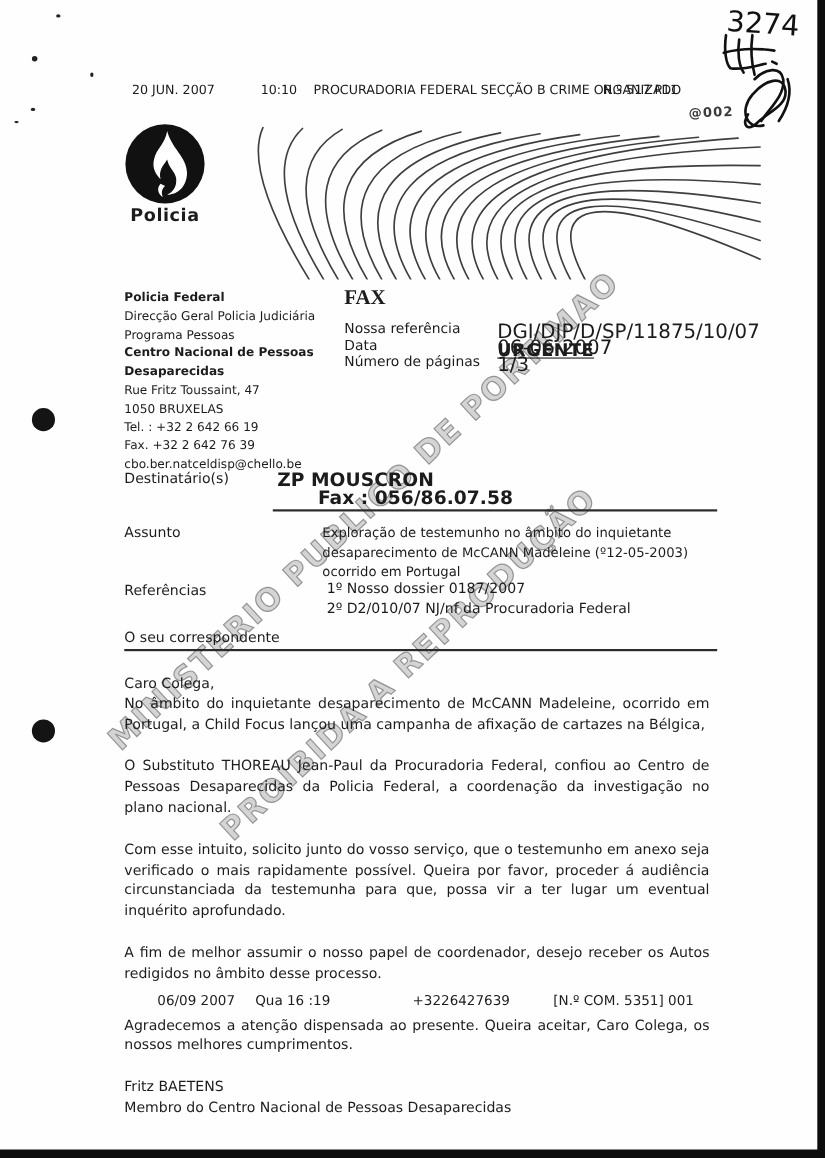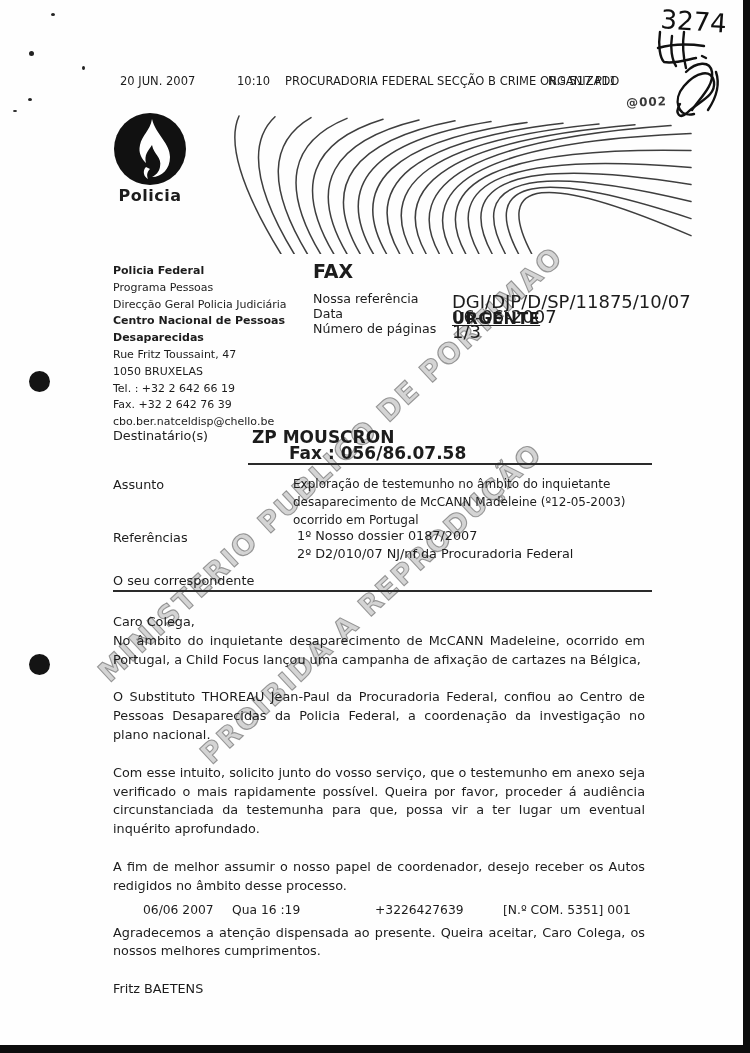--- a/index.html
+++ b/index.html
@@ -18,21 +18,21 @@
   .hole{width:21px;height:21px;border-radius:50%;background:#141414;}
   
   .hdr{top:74px;font-size:11.5px;white-space:nowrap;}
   
   #logo-circle{left:112px;top:111px;}
   .logo-label{left:112px;top:186px;width:76px;text-align:center;font-weight:bold;font-size:16px;letter-spacing:.5px;}
   
   .sender{left:113px;top:263px;font-size:11px;line-height:16.8px;white-space:nowrap;}
   .sender .b{font-weight:bold;}
   
-  .fax-title{left:313px;top:260px;font-size:19px;font-weight:bold;}
+  .fax-title{left:313px;top:260px;font-size:19px;font-weight:bold;font-family:Liberation Serif, serif;}
   .urgente{left:452px;top:279px;font-size:16px;font-weight:bold;text-decoration:underline;letter-spacing:.5px;margin-top:30px;}
   .fax-label{left:313px;font-size:12.6px;white-space:nowrap;}
   .fax-value{left:452px;font-size:18px;white-space:nowrap;}
   
   .mlabel{left:113px;font-size:12.8px;white-space:nowrap;}
   .mbold{font-weight:bold;font-size:17px;white-space:nowrap;}
   .rule{height:1.5px;background:#2a2a2a;}
   .subject{left:293px;top:475px;width:348px;font-size:12px;line-height:18px;}
   .refs{left:297px;font-size:12.8px;line-height:18px;white-space:nowrap;}
   .corr{left:297px;top:572px;font-size:12.8px;white-space:nowrap;}
@@ -118,22 +118,22 @@
       <path d="M 276 148 Q 216 38 488 61.6" fill="none" stroke="#232323" stroke-width="1.5" stroke-linecap="round" opacity="0.88"></path>
       <path d="M 289.2 148 Q 229.2 37.2 488 78.60000000000001" fill="none" stroke="#232323" stroke-width="1.5" stroke-linecap="round" opacity="0.88"></path>
       <path d="M 302.4 148 Q 242.39999999999998 36.4 488 95.6" fill="none" stroke="#232323" stroke-width="1.5" stroke-linecap="round" opacity="0.88"></path>
       <path d="M 315.6 148 Q 255.60000000000002 35.6 488 112.6" fill="none" stroke="#232323" stroke-width="1.5" stroke-linecap="round" opacity="0.88"></path>
       <path d="M 328.79999999999995 148 Q 268.79999999999995 34.8 488 129.60000000000002" fill="none" stroke="#232323" stroke-width="1.5" stroke-linecap="round" opacity="0.88"></path>
     </svg>
   <div class="abs stamp">@002</div>
 
   <div class="abs sender">
     <div class="b">Policia Federal</div>
+    <div>Direcção Geral Policia Judiciária</div>
     <div>Programa Pessoas</div>
-    <div>Direcção Geral Policia Judiciária</div>
     <div class="b">Centro Nacional de Pessoas</div>
     <div class="b">Desaparecidas</div>
     <div>Rue Fritz Toussaint, 47</div>
     <div>1050 BRUXELAS</div>
     <div>Tel. : +32 2 642 66 19</div>
     <div>Fax. +32 2 642 76 39</div>
     <div>cbo.ber.natceldisp@chello.be</div>
   </div>
 
   <div class="abs fax-title">FAX</div>
@@ -161,20 +161,21 @@
   <div class="abs rule" style="left:113px;top:590px;width:539px;"></div>
 
   <div class="abs body-flow">
     <p class="nogap">Caro Colega,</p>
     <p>No âmbito do inquietante desaparecimento de McCANN Madeleine, ocorrido em Portugal, a Child Focus lançou uma campanha de afixação de cartazes na Bélgica,</p>
     <p>O Substituto THOREAU Jean-Paul da Procuradoria Federal, confiou ao Centro de Pessoas Desaparecidas da Policia Federal, a coordenação da investigação no plano nacional.</p>
     <p>Com esse intuito, solicito junto do vosso serviço, que o testemunho em anexo seja verificado o mais rapidamente possível. Queira por favor, proceder á audiência circunstanciada da testemunha para que, possa vir a ter lugar um eventual inquérito aprofundado.</p>
     <p>A fim de melhor assumir o nosso papel de coordenador, desejo receber os Autos redigidos no âmbito desse processo.</p>
     <p style="margin-top:28px;">Agradecemos a atenção dispensada ao presente. Queira aceitar, Caro Colega, os nossos melhores cumprimentos.</p>
     <p class="nogap sig">Fritz BAETENS</p>
+    <p class="sig">Membro do Centro Nacional de Pessoas Desaparecidas</p>
   </div>
 
-  <div class="abs foot" style="left:143px;">06/06 2007</div>
+  <div class="abs foot" style="left:143px;">06/09 2007</div>
   <div class="abs foot" style="left:232px;">Qua 16 :19</div>
   <div class="abs foot" style="left:375px;">+3226427639</div>
   <div class="abs foot" style="left:503px;">[N.º COM. 5351] 001</div>
 
 </div>
 
 </body></html>

